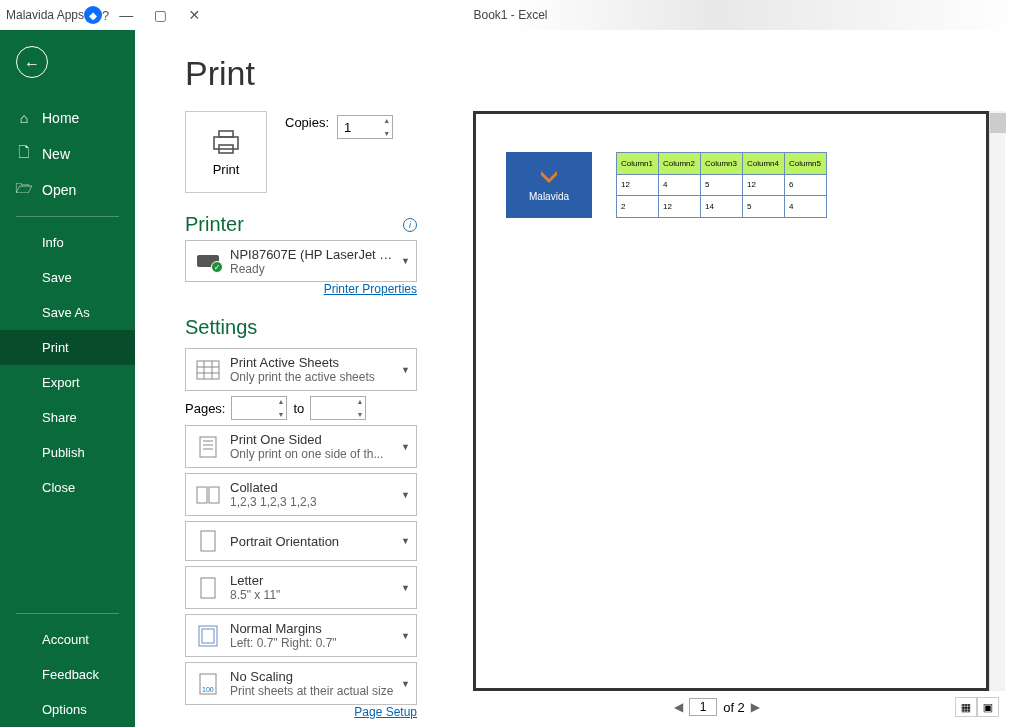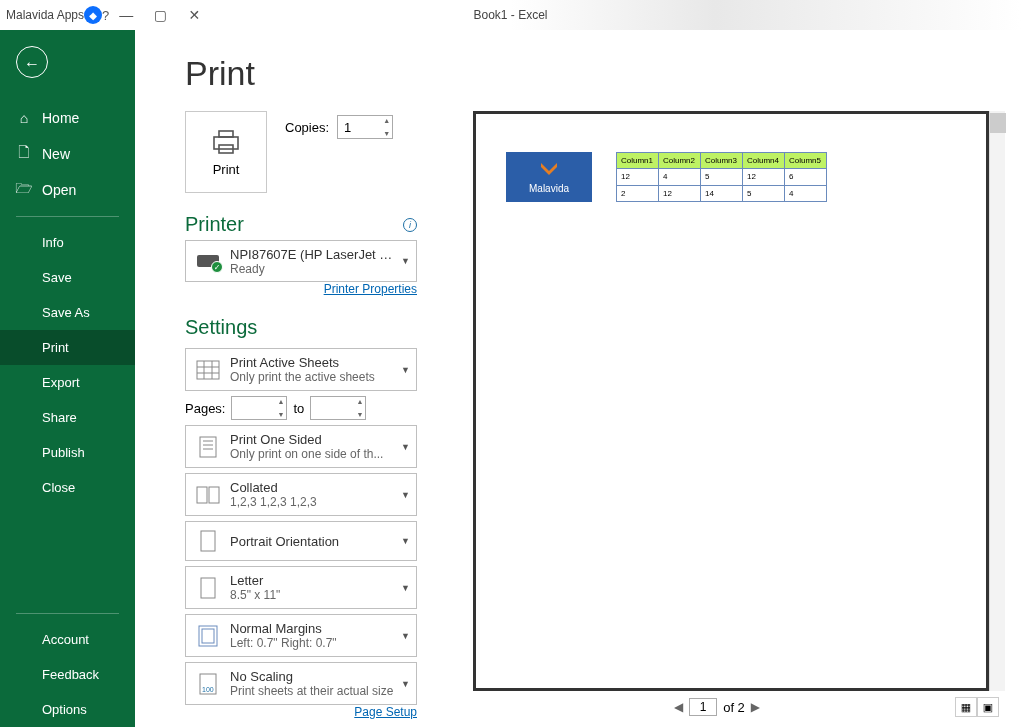--- a/index.html
+++ b/index.html
@@ -19,21 +19,21 @@
 .sub-item{padding:10px 16px 10px 42px;font-size:13px;cursor:pointer}
 .sub-item.active{background:#084d2b}
 .content{flex:1;padding:24px 16px 8px 50px;overflow:hidden;display:flex;flex-direction:column}
 .page-title{font-size:34px;font-weight:300;color:#333;margin-bottom:18px}
 .cols{display:flex;gap:56px;flex:1;min-height:0}
 .left-col{width:232px;display:flex;flex-direction:column}
 .print-row{display:flex;align-items:flex-start;gap:18px}
 .print-btn{width:82px;height:82px;border:1px solid #c9c9c9;display:flex;flex-direction:column;align-items:center;justify-content:center;gap:6px;cursor:pointer}
 .print-btn svg{width:32px;height:28px}
 .print-btn span{font-size:13px}
-.copies{display:flex;align-items:center;gap:8px;margin-top:4px}
+.copies{display:flex;align-items:flex-start;gap:8px;margin-top:4px}
 .copies label{font-size:13px}
 .spinner{width:56px;height:24px;border:1px solid #aaa;display:flex;align-items:center;padding:0 14px 0 6px;font-size:13px;position:relative}
 .spin-arrows{position:absolute;right:2px;top:1px;bottom:1px;display:flex;flex-direction:column;justify-content:space-between;font-size:7px;color:#666}
 .sect-head{font-size:20px;font-weight:300;color:#0b6a3b;margin-top:20px;margin-bottom:4px;display:flex;align-items:center;justify-content:space-between}
 .info-icon{width:14px;height:14px;border:1px solid #1d6fa5;border-radius:50%;color:#1d6fa5;font-size:9px;display:flex;align-items:center;justify-content:center;font-style:italic}
 .combo{border:1px solid #bfbfbf;display:flex;align-items:center;padding:6px 22px 6px 8px;gap:8px;position:relative;min-height:38px;cursor:pointer}
 .combo .dd{position:absolute;right:6px;top:50%;transform:translateY(-50%);font-size:9px;color:#555}
 .combo .ico{width:28px;height:26px;display:flex;align-items:center;justify-content:center;flex-shrink:0}
 .combo .txt{display:flex;flex-direction:column;min-width:0}
 .combo .t1{font-size:13px;color:#333;white-space:nowrap;overflow:hidden;text-overflow:ellipsis}
@@ -41,21 +41,21 @@
 .link{color:#0066b3;text-decoration:underline;font-size:12px;text-align:right;cursor:pointer}
 .stack>*{margin-top:5px}
 .pages-row{display:flex;align-items:center;gap:6px;font-size:13px;margin-top:5px}
 .pages-row .spinner{width:56px}
 .right-col{flex:1;display:flex;flex-direction:column;min-width:0}
 .preview-wrap{flex:1;display:flex;min-height:0}
 .preview{flex:1;border:3px solid #333;background:#fff;padding:38px 30px;overflow:hidden}
 .scrollbar{width:16px;background:#f3f3f3;display:flex;flex-direction:column;align-items:center;border-left:1px solid #ddd}
 .scroll-thumb{width:16px;height:20px;background:#ccc;margin-top:2px}
 .preview-content{display:flex;gap:24px}
-.logo-box{width:86px;height:50px;background:#2b5ea8;display:flex;flex-direction:column;align-items:center;justify-content:center;color:#fff}
+.logo-box{width:86px;height:66px;background:#2b5ea8;display:flex;flex-direction:column;align-items:center;justify-content:center;color:#fff}
 .logo-box svg{width:22px;height:20px}
 .logo-box span{font-size:10px;margin-top:2px}
 .tbl{border-collapse:collapse;font-size:8px}
 .tbl th,.tbl td{border:1px solid #6a8bbd;padding:1px 4px;min-width:42px;text-align:left}
 .tbl th{background:#bef264;font-weight:normal;text-align:left}
 .footer{height:24px;display:flex;align-items:center;justify-content:space-between;padding:0 6px;margin-top:4px}
 .pager{display:flex;align-items:center;gap:6px;font-size:13px;margin-left:auto;margin-right:auto}
 .pager .arrow{font-size:12px;color:#666;cursor:pointer}
 .pager input{width:28px;height:18px;border:1px solid #aaa;text-align:center;font-size:12px}
 .view-btns{display:flex;gap:0}

